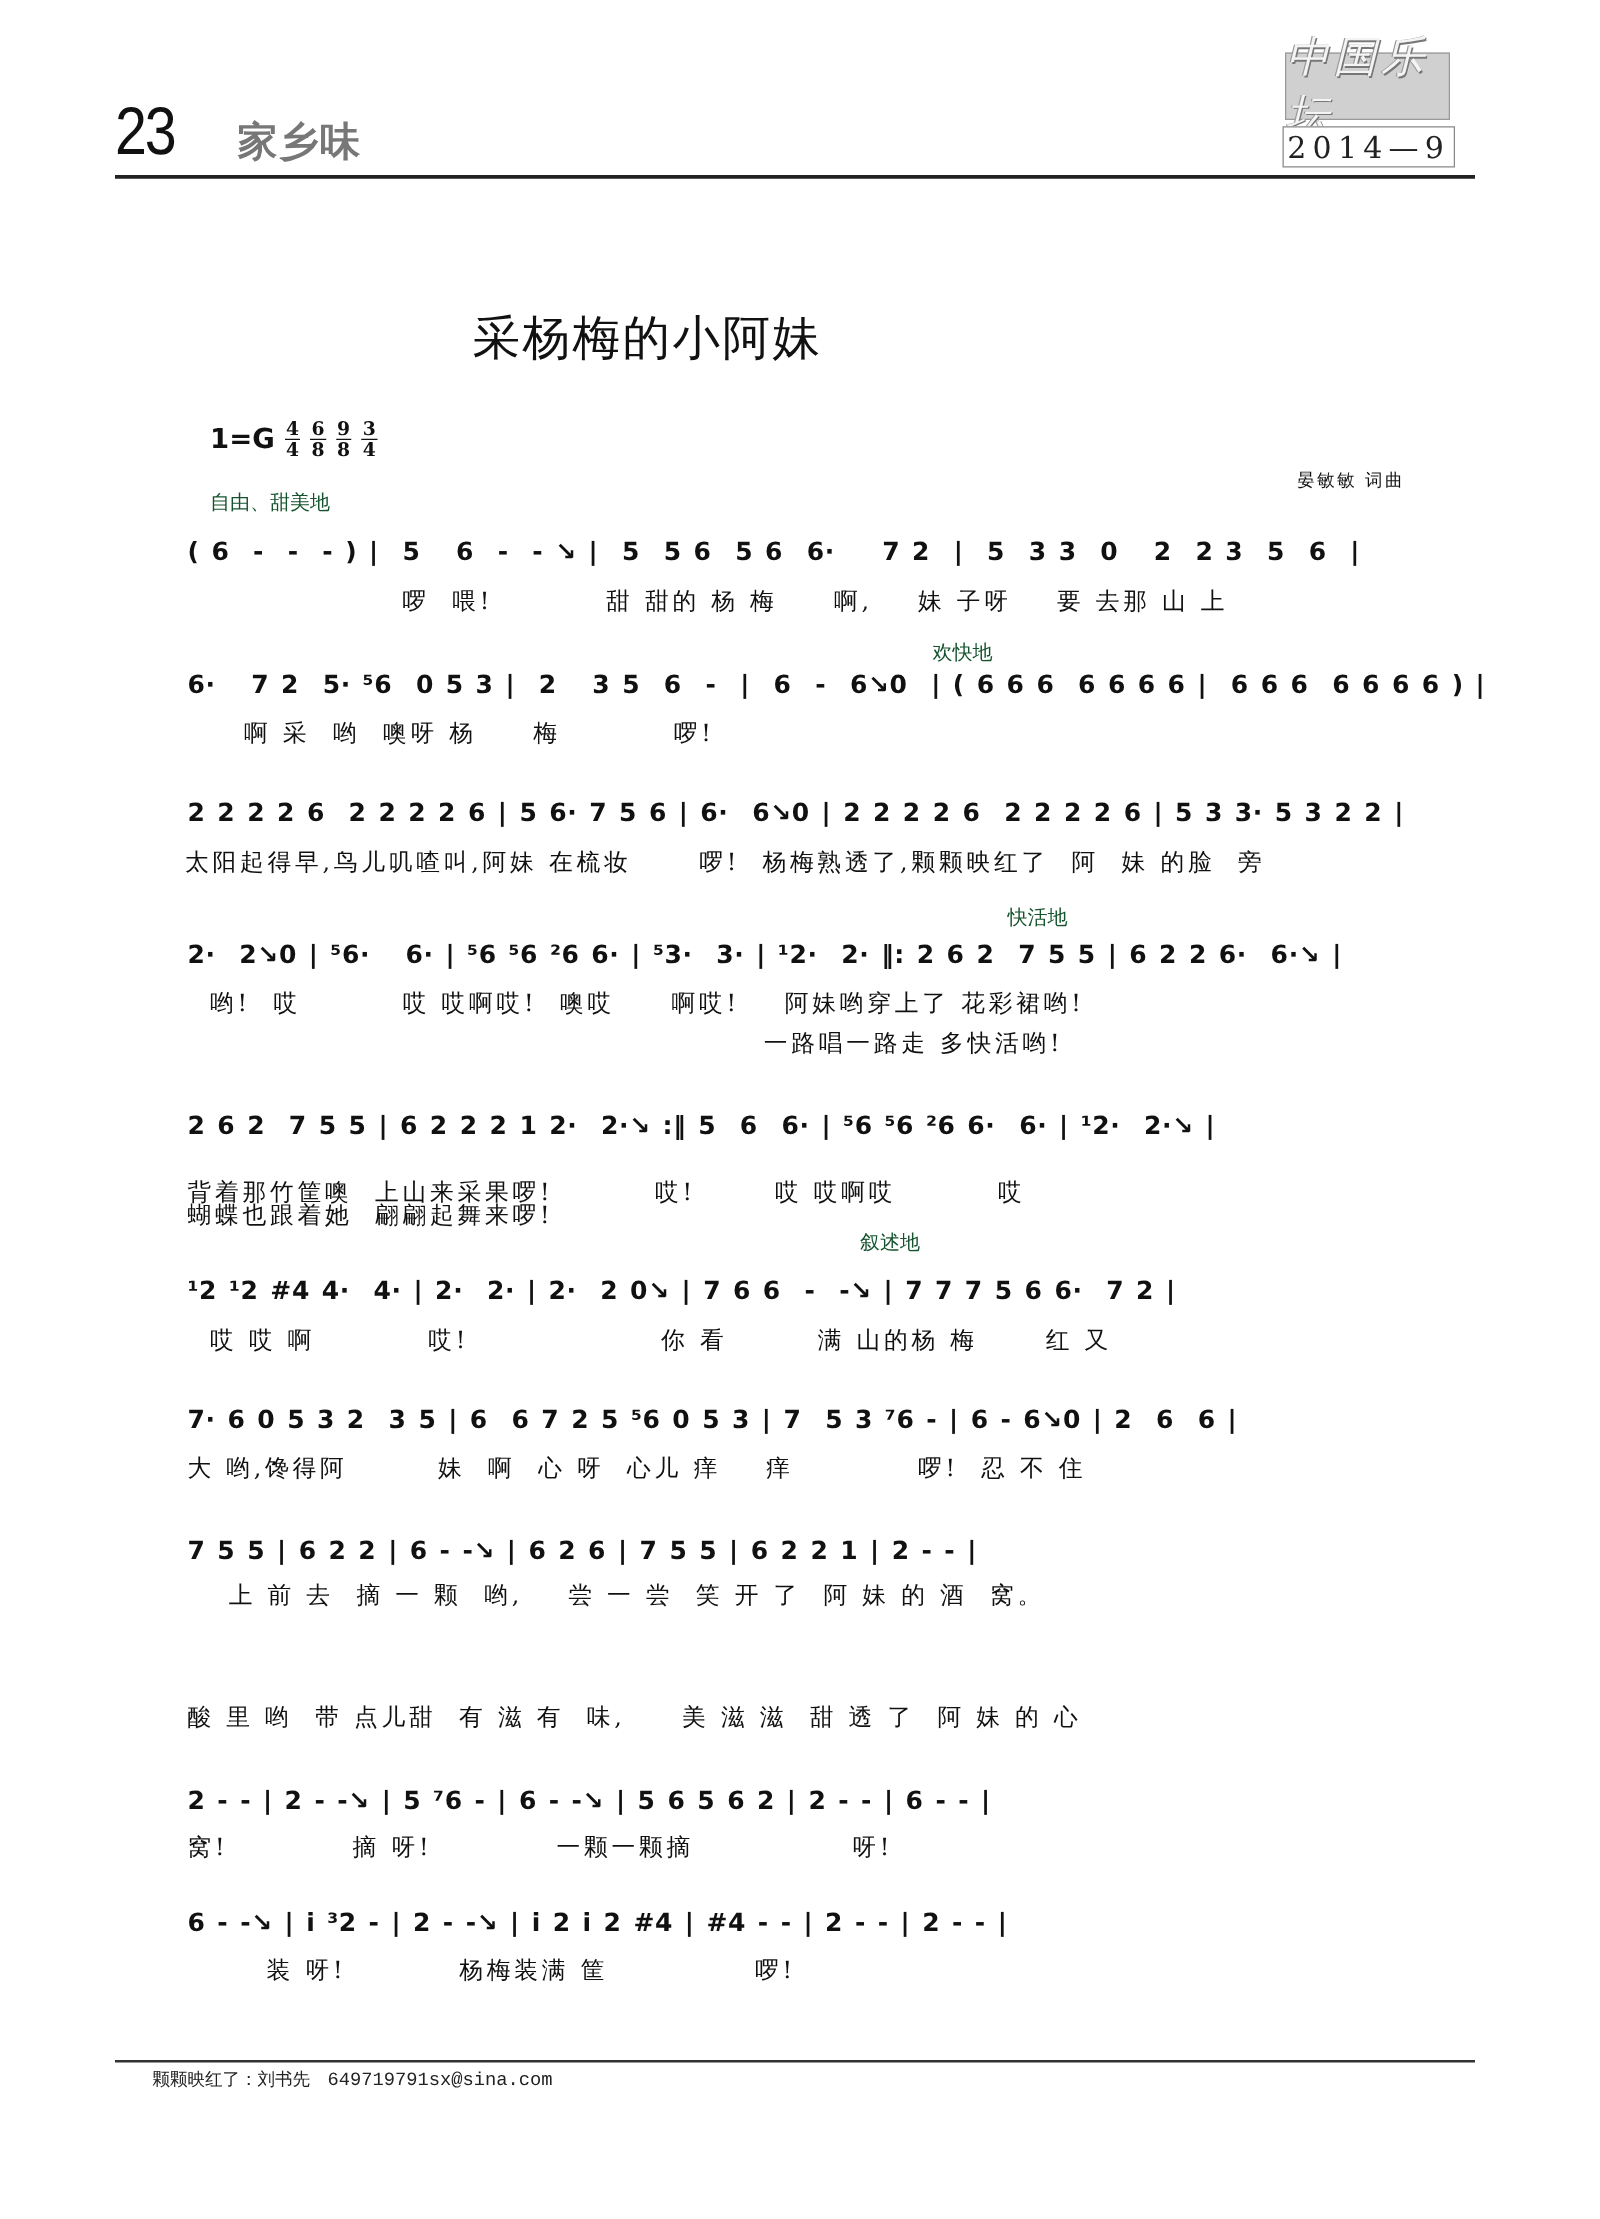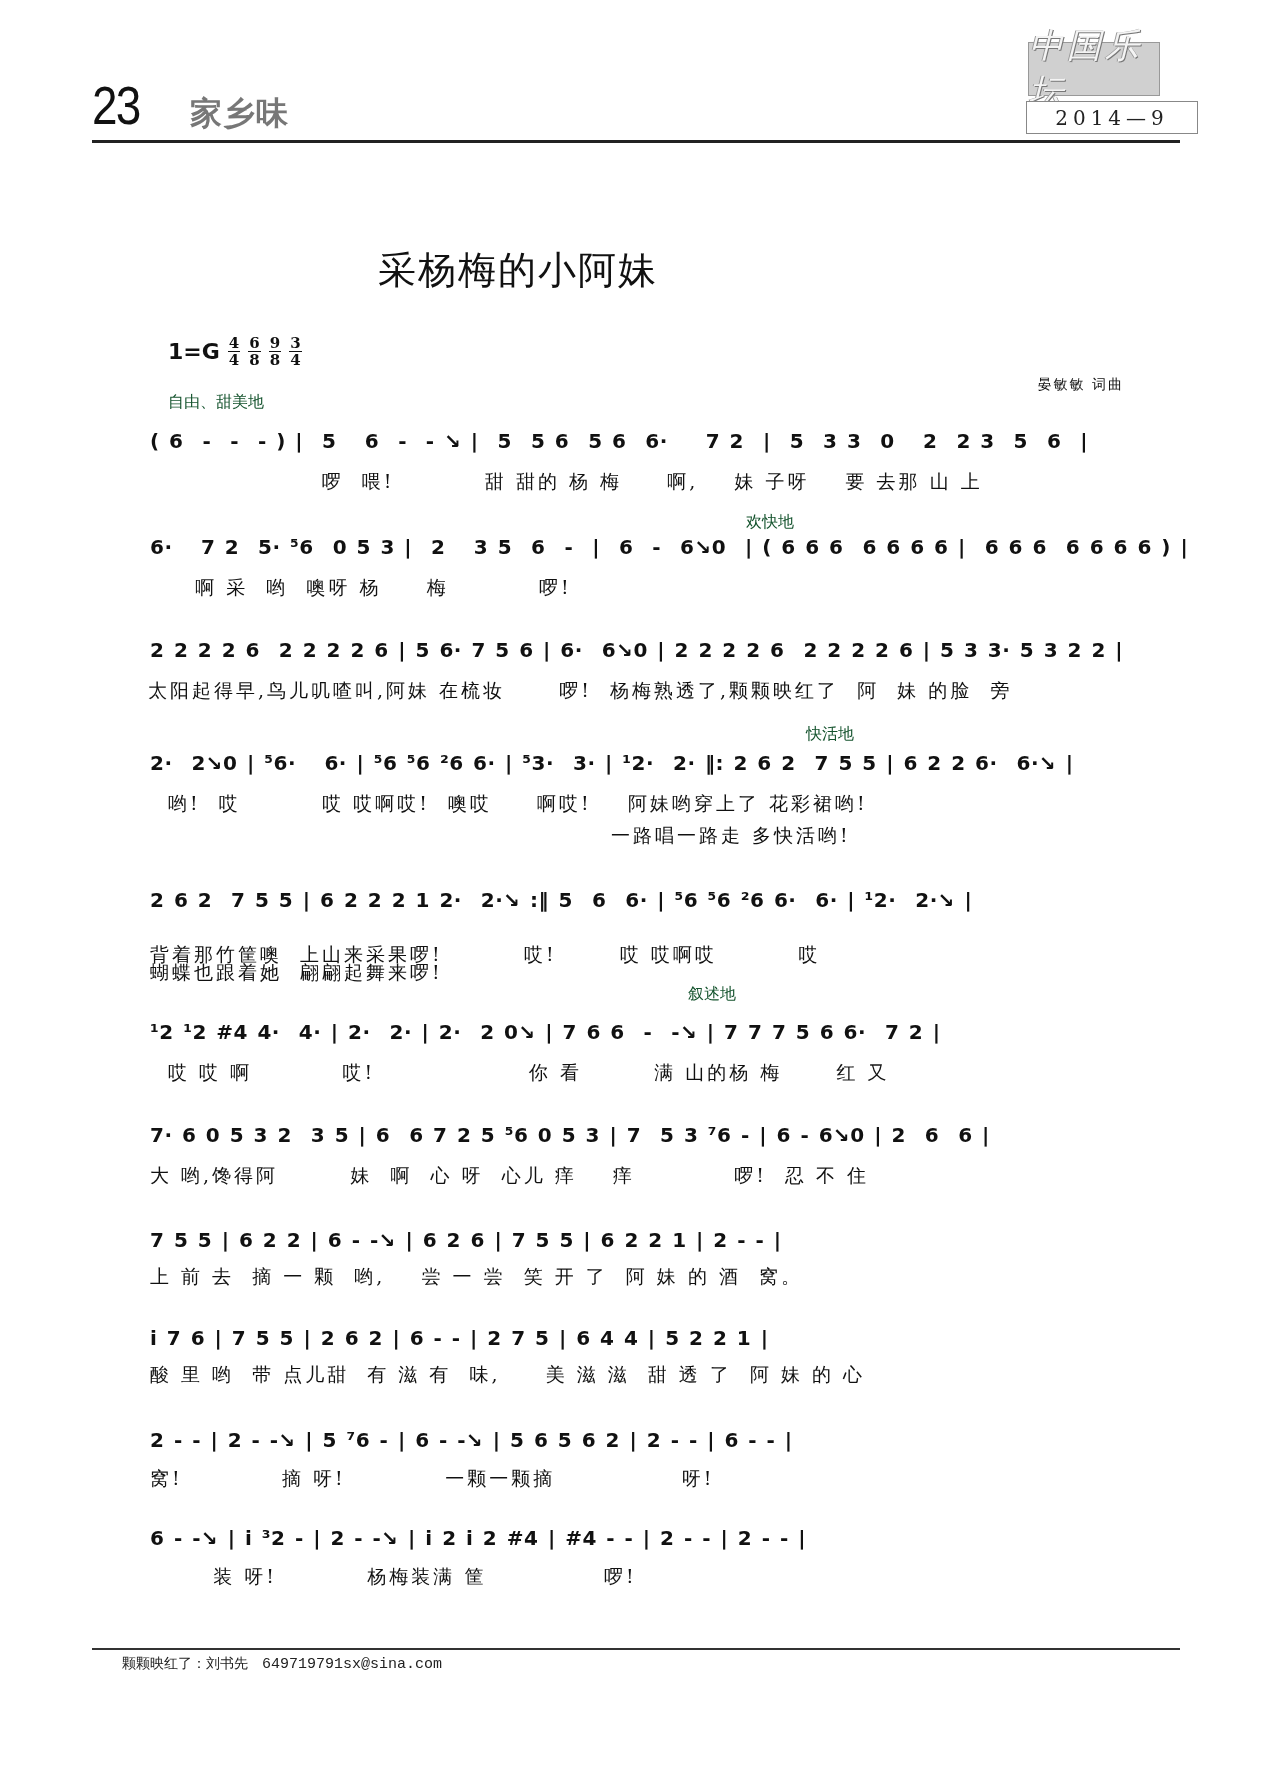--- a/index.html
+++ b/index.html
@@ -9,22 +9,22 @@
   
   .hdr-num { position: absolute; left: 92px; top: 78px; font-family: "Liberation Sans", sans-serif;
              font-size: 54px; line-height: 54px; letter-spacing: -2px; color: #111; transform: scaleX(0.85); transform-origin: left; }
   .hdr-section { position: absolute; left: 190px; top: 92px; font-size: 32px; font-weight: bold;
                  color: #777; letter-spacing: 1px; }
   .hdr-rule { position: absolute; left: 92px; top: 140px; width: 1088px; height: 3px; background: #222; }
   .mag-logo { position: absolute; left: 1028px; top: 42px; width: 132px; height: 54px; background: #d0d0d0;
               border: 1px solid #999; box-sizing: border-box; display: flex; align-items: center; justify-content: center;
               font-family: "DejaVu Serif", serif; font-size: 34px; color: #f4f4f4; letter-spacing: 4px;
               text-shadow: 1px 1px 0 #777, -1px 0 0 #999; font-style: italic; }
-  .mag-issue { position: absolute; left: 1026px; top: 101px; width: 172px; height: 33px; border: 1px solid #888;
-               box-sizing: border-box; font-family: "DejaVu Serif", serif; font-size: 20px; letter-spacing: 5px;
+  .mag-issue { position: absolute; left: 1026px; top: 101px; width: 138px; height: 33px; border: 1px solid #888;
+               box-sizing: border-box; font-family: "DejaVu Serif", serif; font-size: 24px; letter-spacing: 5px;
                display: flex; align-items: center; justify-content: center; color: #222; background: #fff; }
 
   
   .song-title { position: absolute; left: 0; width: 1036px; top: 245px; text-align: center;
                 font-family: "DejaVu Serif", "Liberation Serif", serif; font-size: 38px; letter-spacing: 2px; }
   .key-sig { position: absolute; left: 168px; top: 335px; display: flex; align-items: center; gap: 6px;
              font-family: "DejaVu Serif", serif; font-size: 21px; }
   .key-sig .one { font-family: "DejaVu Sans", sans-serif; font-weight: bold; font-size: 22px; }
   .frac { display: inline-flex; flex-direction: column; align-items: center; font-weight: bold; font-size: 15px; line-height: 16px; margin-left: 2px; }
   .frac .num { border-bottom: 1.5px solid #111; padding: 0 1px; }
@@ -112,25 +112,24 @@
   <div class="lyric" style="top:42px;">  哎 哎 啊          哎!                 你 看        满 山的杨 梅      红 又</div>
 </div>
 
 <div class="score-line" style="top:1120px;">
   <div class="notes">7· 6 0 5 3 2  3 5 | 6  6 7 2 5 ⁵6 0 5 3 | 7  5 3 ⁷6 - | 6 - 6↘0 | 2  6  6 |</div>
   <div class="lyric" style="top:42px;">大 哟,馋得阿        妹  啊  心 呀  心儿 痒    痒           啰!  忍 不 住</div>
 </div>
 
 <div class="score-line" style="top:1225px;">
   <div class="notes">7 5 5 | 6 2 2 | 6 - -↘ | 6 2 6 | 7 5 5 | 6 2 2 1 | 2 - - |</div>
-  <div class="lyric" style="top:38px;">上 前 去  摘 一 颗  哟,    尝 一 尝  笑 开 了  阿 妹 的 酒  窝。</div>
+  <div class="lyric" style="top:38px;margin-left:33px;">上 前 去  摘 一 颗  哟,    尝 一 尝  笑 开 了  阿 妹 的 酒  窝。</div>
 </div>
 
 <div class="score-line" style="top:1323px;">
-  <div class="notes">i 7 6 | 7 5 5 | 2 6 2 | 6 - - | 2 7 5 | 6 4 4 | 5 2 2 1 |</div>
   <div class="lyric" style="top:38px;">酸 里 哟  带 点儿甜  有 滋 有  味,     美 滋 滋  甜 透 了  阿 妹 的 心</div>
 </div>
 
 <div class="score-line" style="top:1425px;">
   <div class="notes">2 - - | 2 - -↘ | 5 ⁷6 - | 6 - -↘ | 5 6 5 6 2 | 2 - - | 6 - - |</div>
   <div class="lyric" style="top:40px;">窝!           摘 呀!           一颗一颗摘              呀!</div>
 </div>
 
 <div class="score-line" style="top:1523px;">
   <div class="notes">6 - -↘ | i ³2 - | 2 - -↘ | i 2 i 2 #4 | #4 - - | 2 - - | 2 - - |</div>

